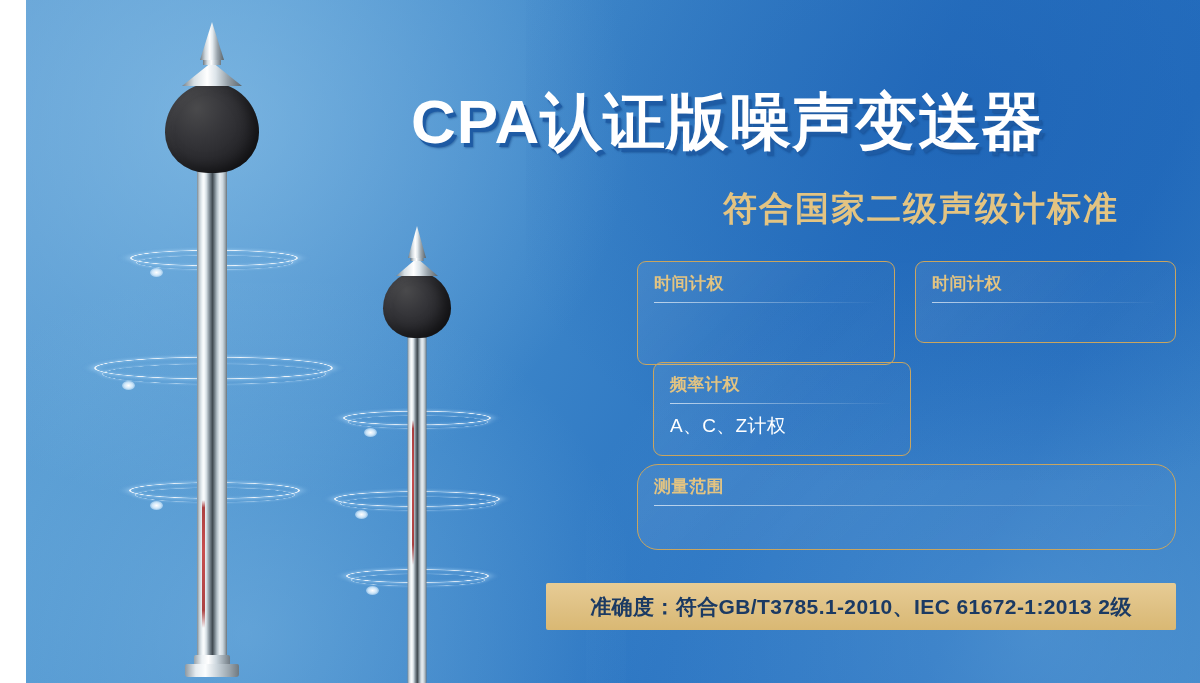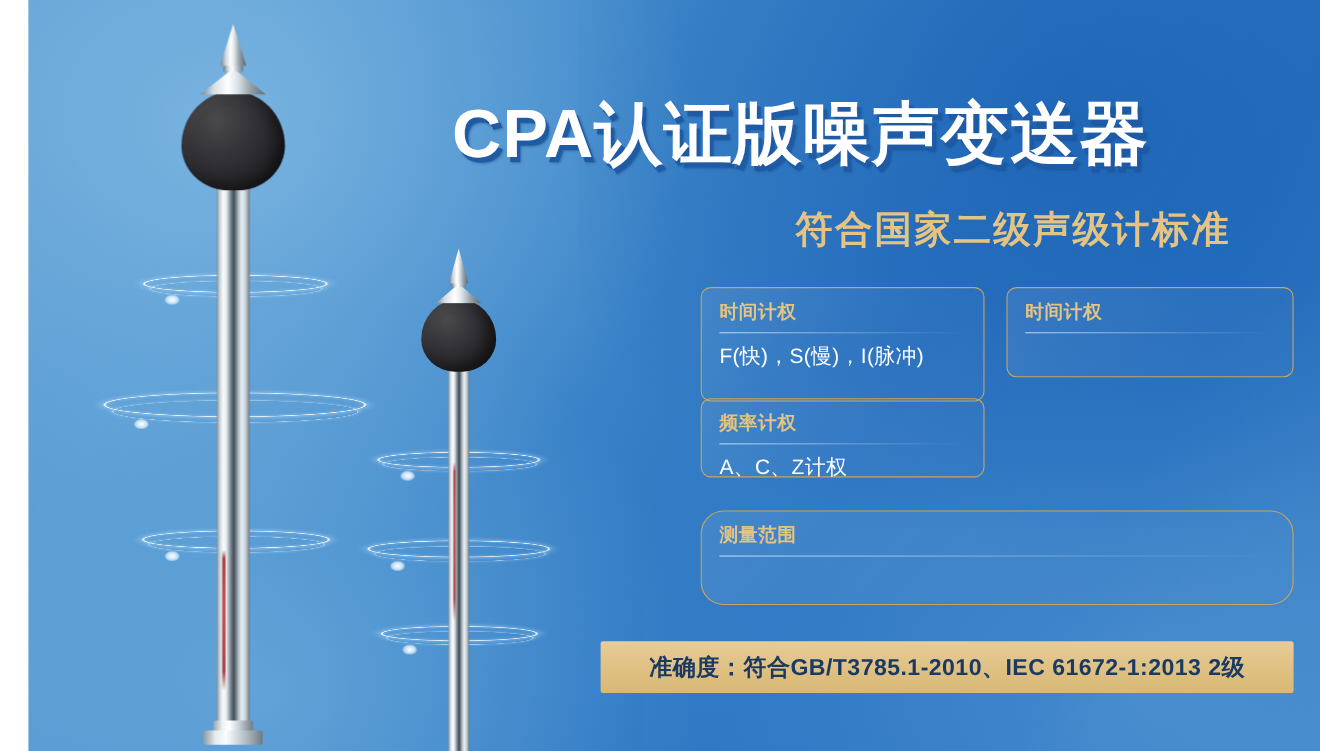--- a/index.html
+++ b/index.html
@@ -332,29 +332,28 @@
     <div class="spike-neck" style="left:186px;top:55px;width:18px;height:10px;"></div>
     <div class="spike-cone" style="left:186px;top:22px;width:24px;height:38px;"></div>
   </div>
 
   <div class="title">CPA认证版噪声变送器</div>
   <div class="subtitle">符合国家二级声级计标准</div>
 
   <div class="spec-card" style="left:611px;top:261px;width:258px;height:104px;">
     <div class="spec-head">时间计权</div>
     <div class="spec-rule"></div>
-    <div class="spec-body">F(快)，S(慢)，I(脉冲)</div>
   </div>
 
   <div class="spec-card" style="left:889px;top:261px;width:261px;height:82px;">
     <div class="spec-head">时间计权</div>
     <div class="spec-rule"></div>
   </div>
 
-  <div class="spec-card" style="left:611px;top:362px;width:258px;height:72px;">
+  <div class="spec-card" style="left:627px;top:362px;width:258px;height:94px;">
     <div class="spec-head">频率计权</div>
     <div class="spec-rule"></div>
     <div class="spec-body">A、C、Z计权</div>
   </div>
 
 
   <div class="spec-card" style="left:611px;top:464px;width:539px;height:86px;border-radius:21px;">
     <div class="spec-head">测量范围</div>
     <div class="spec-rule"></div>
   </div>

